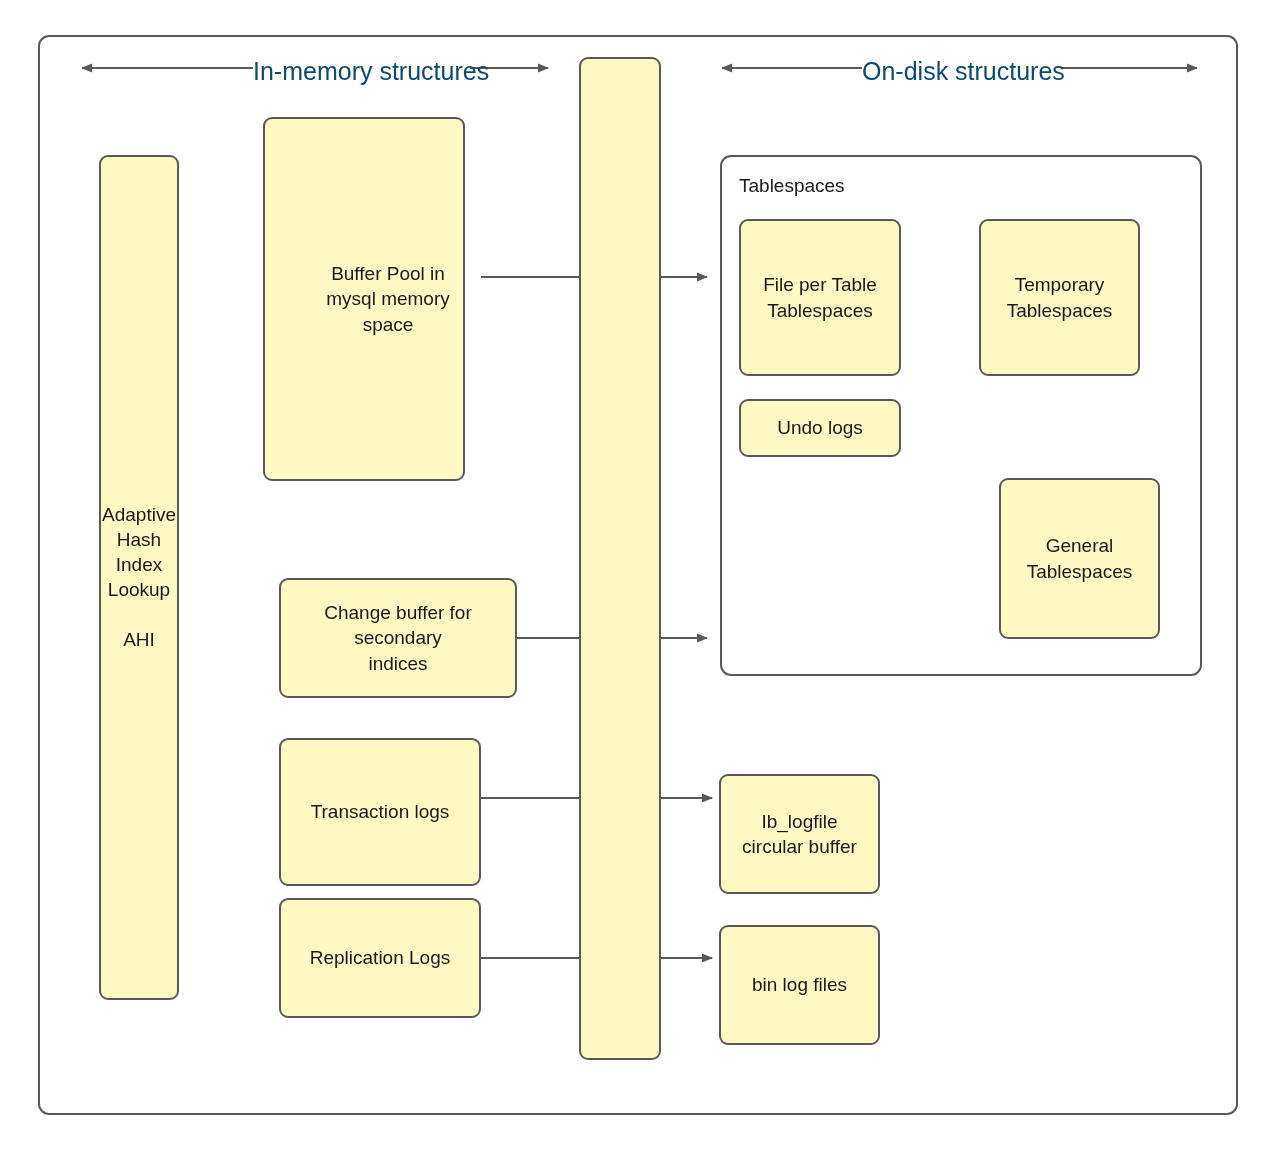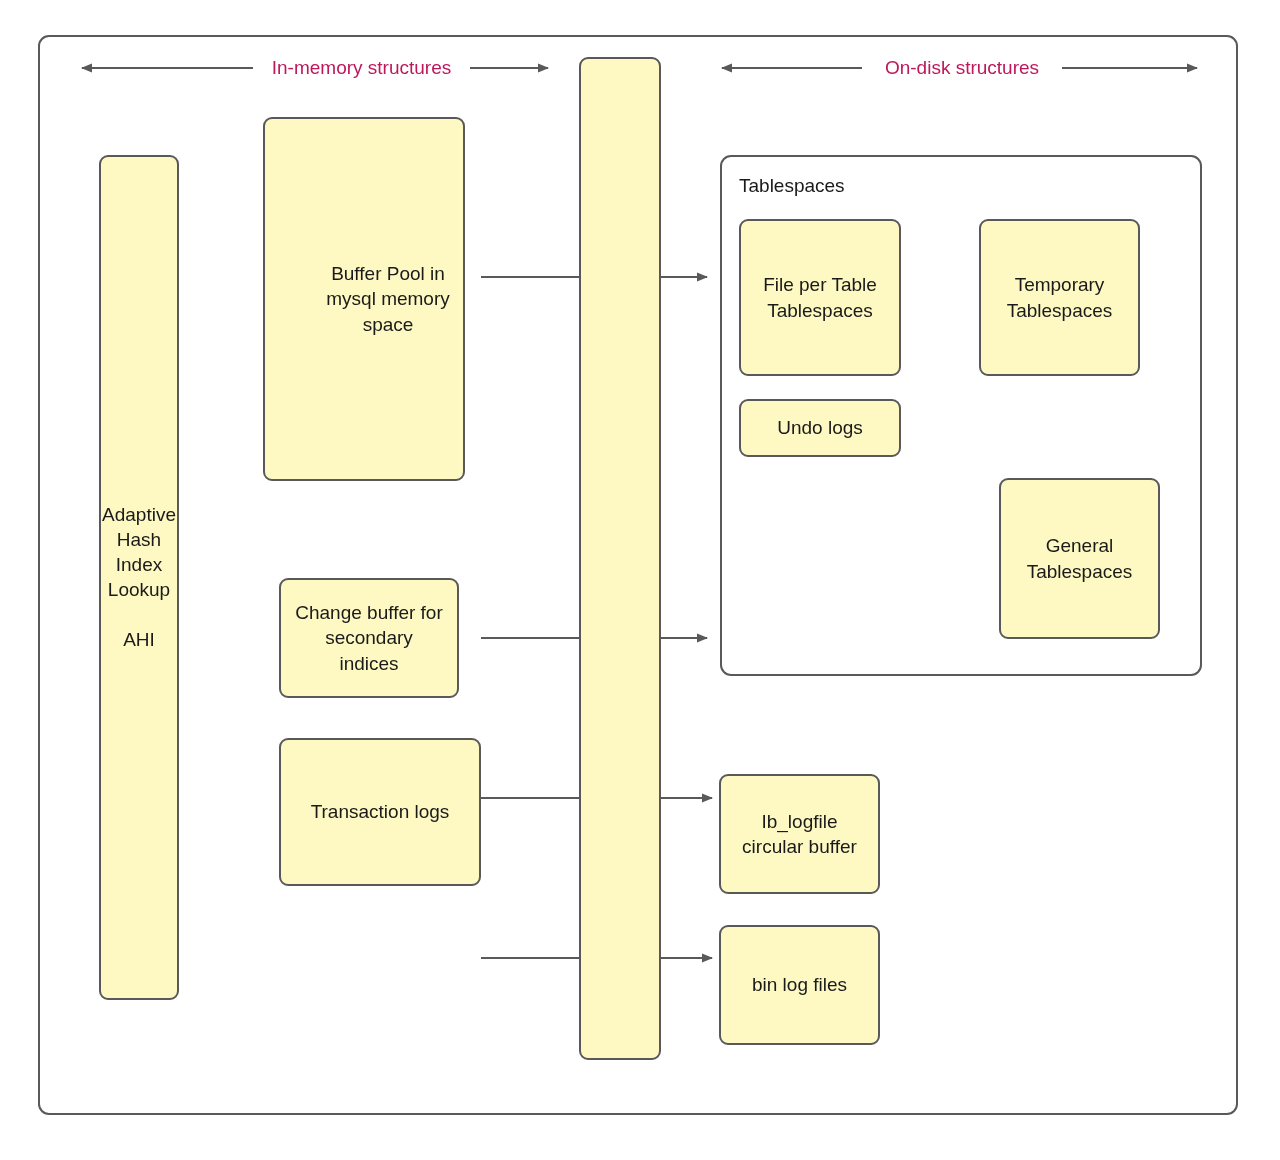--- a/index.html
+++ b/index.html
@@ -59,22 +59,22 @@
   svg.edges {
     position: absolute;
     left: 0;
     top: 0;
     width: 1280px;
     height: 1160px;
     overflow: visible;
   }
   .hdr-label {
     position: absolute;
-    font-size: 19px;
-    color: #be185d;
+    font-size: 25px;
+    color: #0c4a6e;
     text-align: center;
     white-space: nowrap;
   }
 </style>
 </head>
 <body>
 
 <div id="canvas">
 
   <div class="node frame" style="left:38px; top:35px; width:1200px; height:1080px;"></div>
@@ -113,26 +113,27 @@
 Hash
 Index
 Lookup
 
 AHI</div>
 
   <div class="node" style="left:263px; top:117px; width:202px; height:364px;padding-left:48px;">Buffer Pool in
 mysql memory
 space</div>
 
-  <div class="node" style="left:279px; top:578px; width:180px; height:120px;">Change buffer for
+  <div class="node" style="left:279px; top:578px; width:238px; height:120px;">Change buffer for
 secondary
 indices</div>
 
   <div class="node" style="left:279px; top:738px; width:202px; height:148px;">Transaction logs</div>
 
+  <div class="node" style="left:279px; top:898px; width:202px; height:120px;">Replication Logs</div>
 
   <div class="node" style="left:579px; top:57px; width:82px; height:1003px;"></div>
 
   <div class="node frame" style="left:720px; top:155px; width:482px; height:521px;"></div>
   <div class="group-title" style="left:739px; top:175px; width:260px;">Tablespaces</div>
 
   <div class="node" style="left:739px; top:219px; width:162px; height:157px;">File per Table
 Tablespaces</div>
 
   <div class="node" style="left:979px; top:219px; width:161px; height:157px;">Temporary

